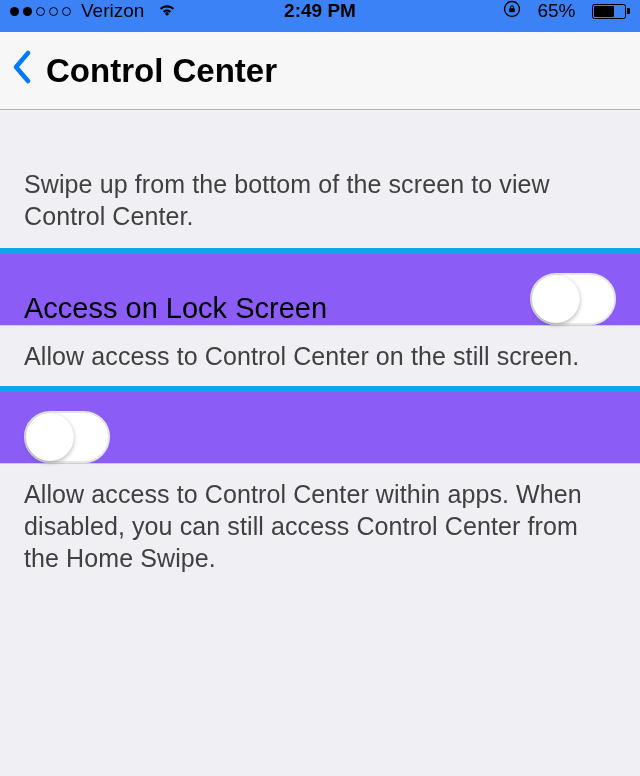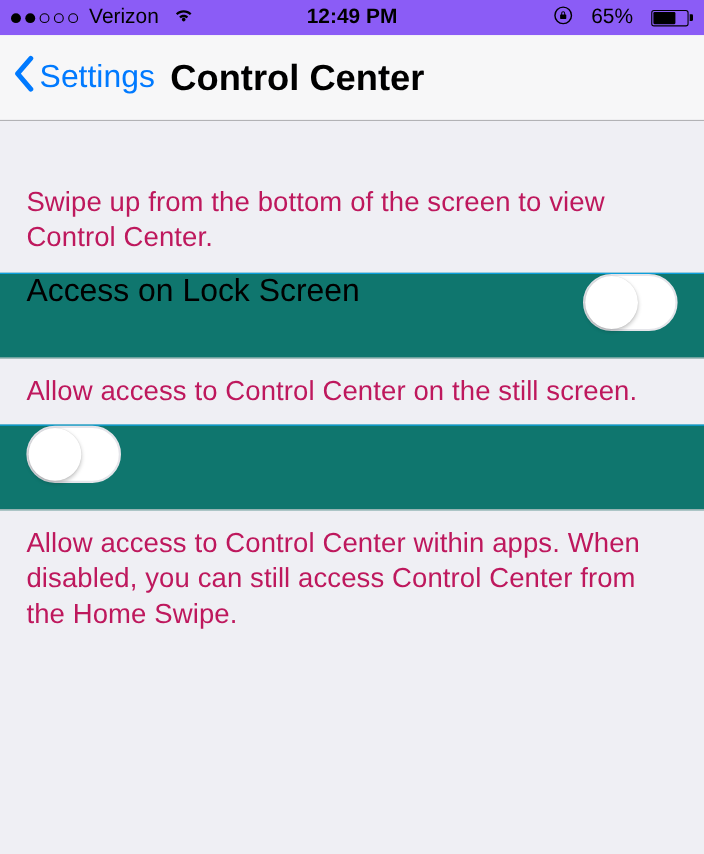--- a/index.html
+++ b/index.html
@@ -9,25 +9,25 @@
       font-family: -apple-system, "Helvetica Neue", Helvetica, Arial, sans-serif;
       background: #efeff4;
       overflow: hidden;
       -webkit-font-smoothing: antialiased;
     }
 
     
     .status-bar {
       height: 32px;
       display: flex;
-      align-items: center;
+      align-items: flex-start;
       padding: 0 10px;
       font-size: 19px;
       color: #000;
-      background: #8b5cf6;
+      background: #3b82f6;
     }
     .status-left { display: flex; align-items: center; gap: 6px; }
     .signal-dots { display: flex; gap: 4px; align-items: center; }
     .dot { width: 9px; height: 9px; border-radius: 50%; }
     .dot.filled { background: #000; }
     .dot.hollow { border: 1px solid #000; background: transparent; }
     .carrier { font-size: 19px; margin-left: 4px; }
     .wifi-icon { margin-left: 6px; }
     .status-center { position: absolute; left: 50%; transform: translateX(-50%); font-weight: 600; }
     .status-right { margin-left: auto; display: flex; align-items: center; gap: 16px; }
@@ -49,33 +49,33 @@
       position: relative;
     }
     .back-button { display: flex; align-items: center; gap: 4px; color: #007aff; font-size: 29px; font-weight: 400; cursor: pointer; }
     .back-chevron { display: inline-block; }
     .nav-title { font-size: 33px; font-weight: 600; color: #000; margin-left: 14px; }
 
     
     .footer-text {
       padding: 14px 24px;
       font-size: 25px;
-      color: #be185d;
+      color: #404040;
       line-height: 1.28;
       letter-spacing: 0.1px;
     }
     .footer-text.first { padding-top: 58px; padding-bottom: 16px; }
 
     .cell {
-      background: #0f766e;
-      border-top: 1px solid #0ea5e9;
+      background: #8b5cf6;
+      border-top: 6px solid #0ea5e9;
       border-bottom: 1px solid #cfcfd1;
       height: 78px;
       display: flex;
-      align-items: flex-start;
+      align-items: flex-end;
       padding: 0 24px;
     }
     .cell-label { font-size: 29px; color: #000; flex: 1; }
 
     
     .switch {
       width: 86px;
       height: 52px;
       border-radius: 26px;
       background: #fff;
@@ -106,21 +106,21 @@
       <span class="dot hollow"></span>
       <span class="dot hollow"></span>
     </div>
     <span class="carrier">Verizon</span>
     <span class="wifi-icon">
       <svg width="22" height="16" viewBox="0 0 22 16">
           <path d="M11 14.5c.9 0 1.7-.8 1.7-1.7 0-.9-.8-1.7-1.7-1.7-.9 0-1.7.8-1.7 1.7 0 .9.8 1.7 1.7 1.7zm-4.1-4.3l1.5 1.5c.7-.7 1.6-1.1 2.6-1.1s1.9.4 2.6 1.1l1.5-1.5c-1.1-1.1-2.5-1.7-4.1-1.7s-3 .6-4.1 1.7zm-3-3l1.5 1.5c1.5-1.5 3.5-2.3 5.6-2.3s4.1.8 5.6 2.3l1.5-1.5C16.2 5.3 13.7 4.3 11 4.3S5.8 5.3 3.9 7.2z" fill="#000"></path>
         </svg>
     </span>
   </div>
-  <div class="status-center">12:49 PM</div>
+  <div class="status-center">2:49 PM</div>
   <div class="status-right">
     <span class="lock-icon">
       <svg width="18" height="18" viewBox="0 0 18 18">
           <circle cx="9" cy="9" r="7.5" fill="none" stroke="#000" stroke-width="1.3"></circle>
           <path d="M7.2 8.2V7.1c0-1 .8-1.8 1.8-1.8s1.8.8 1.8 1.8v1.1h.5c.3 0 .5.2.5.5v3c0 .3-.2.5-.5.5H6.7c-.3 0-.5-.2-.5-.5v-3c0-.3.2-.5.5-.5h.5zm.9 0h1.8V7.1c0-.5-.4-.9-.9-.9s-.9.4-.9.9v1.1z" fill="#000"></path>
         </svg>
     </span>
     <span class="battery-pct">65%</span>
     <span class="battery-icon">
       <span class="battery-body">
@@ -131,21 +131,20 @@
   </div>
 </div>
 
 <div class="nav-bar">
   <div class="back-button">
     <span class="back-chevron">
       <svg width="20" height="34" viewBox="0 0 20 34">
           <polyline points="16,3 4,17 16,31" fill="none" stroke="#007aff" stroke-width="4.5" stroke-linecap="round" stroke-linejoin="round"></polyline>
         </svg>
     </span>
-    <span>Settings</span>
   </div>
   <div class="nav-title">Control Center</div>
 </div>
 
 <div class="footer-text first">Swipe up from the bottom of the screen to view Control Center.</div>
 
 <div class="cell">
   <div class="cell-label">Access on Lock Screen</div>
   <div class="switch">
     <div class="switch-knob"></div>

